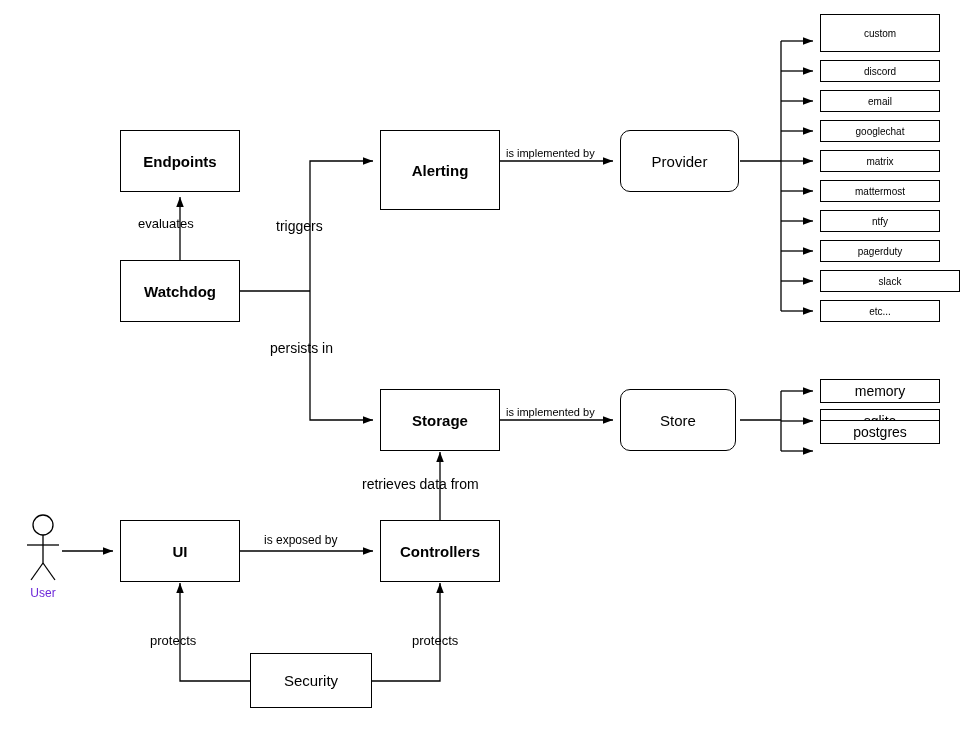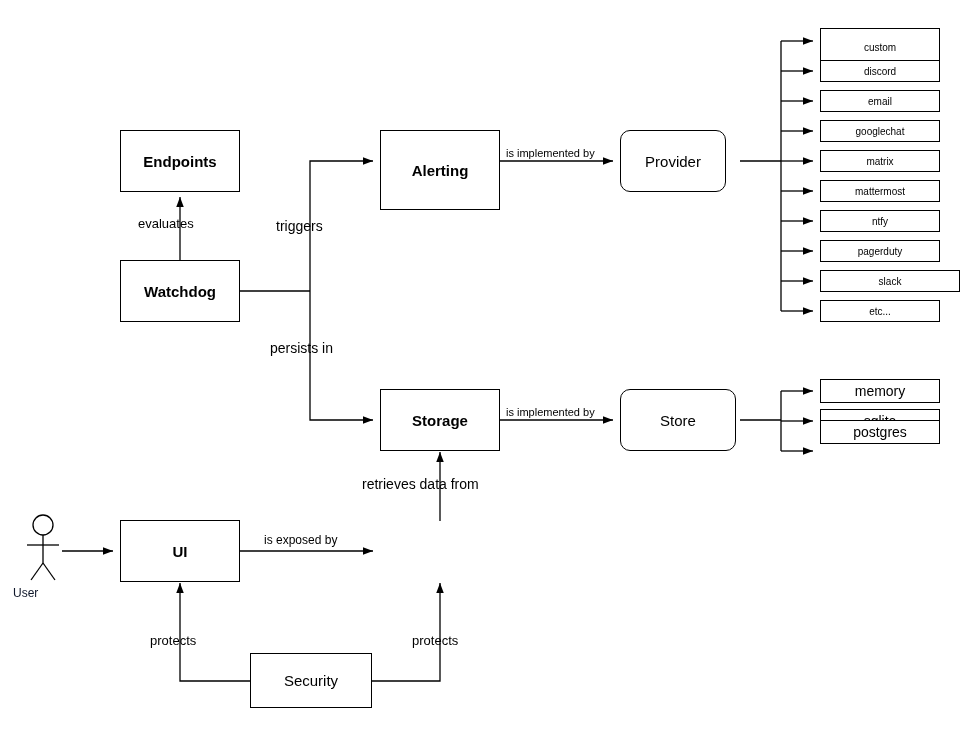--- a/index.html
+++ b/index.html
@@ -47,22 +47,22 @@
     position: absolute;
     left: 0;
     top: 0;
     width: 972px;
     height: 741px;
     pointer-events: none;
   }
   .actor-label {
     position: absolute;
     font-size: 12px;
-    color: #0f172a;
-    text-align: left;
+    color: #6d28d9;
+    text-align: center;
     white-space: nowrap;
   }
 </style>
 </head>
 <body>
 
 <div id="canvas">
 
   <svg class="wires" viewBox="0 0 972 741">
     <defs>
@@ -126,42 +126,45 @@
   </div>
 
   <div class="node bold" style="left:120px; top:260px; width:120px; height:62px;">
     <span>Watchdog</span>
   </div>
 
   <div class="node bold" style="left:380px; top:130px; width:120px; height:80px;">
     <span>Alerting</span>
   </div>
 
-  <div class="node rounded" style="left:620px; top:130px; width:106px; height:62px;align-items:center;">
+  <div class="node rounded" style="left:620px; top:130px; width:119px; height:62px;align-items:center;">
     <span>Provider</span>
   </div>
 
   <div class="node bold" style="left:380px; top:389px; width:120px; height:62px;">
     <span>Storage</span>
   </div>
 
   <div class="node rounded" style="left:620px; top:389px; width:116px; height:62px;">
     <span>Store</span>
   </div>
 
   <div class="node bold" style="left:120px; top:520px; width:120px; height:62px;">
     <span>UI</span>
   </div>
 
+  <div class="node bold" style="left:380px; top:520px; width:120px; height:62px;">
+    <span>Controllers</span>
+  </div>
 
   <div class="node" style="left:250px; top:653px; width:122px; height:55px;">
     <span>Security</span>
   </div>
 
-  <div class="node small" style="left:820px; top:28px; width:120px; height:38px;">
+  <div class="node small" style="left:820px; top:14px; width:120px; height:38px;">
     <span>custom</span>
   </div>
   <div class="node small" style="left:820px; top:60px; width:120px; height:22px;">
     <span>discord</span>
   </div>
   <div class="node small" style="left:820px; top:90px; width:120px; height:22px;">
     <span>email</span>
   </div>
   <div class="node small" style="left:820px; top:120px; width:120px; height:22px;">
     <span>googlechat</span>

